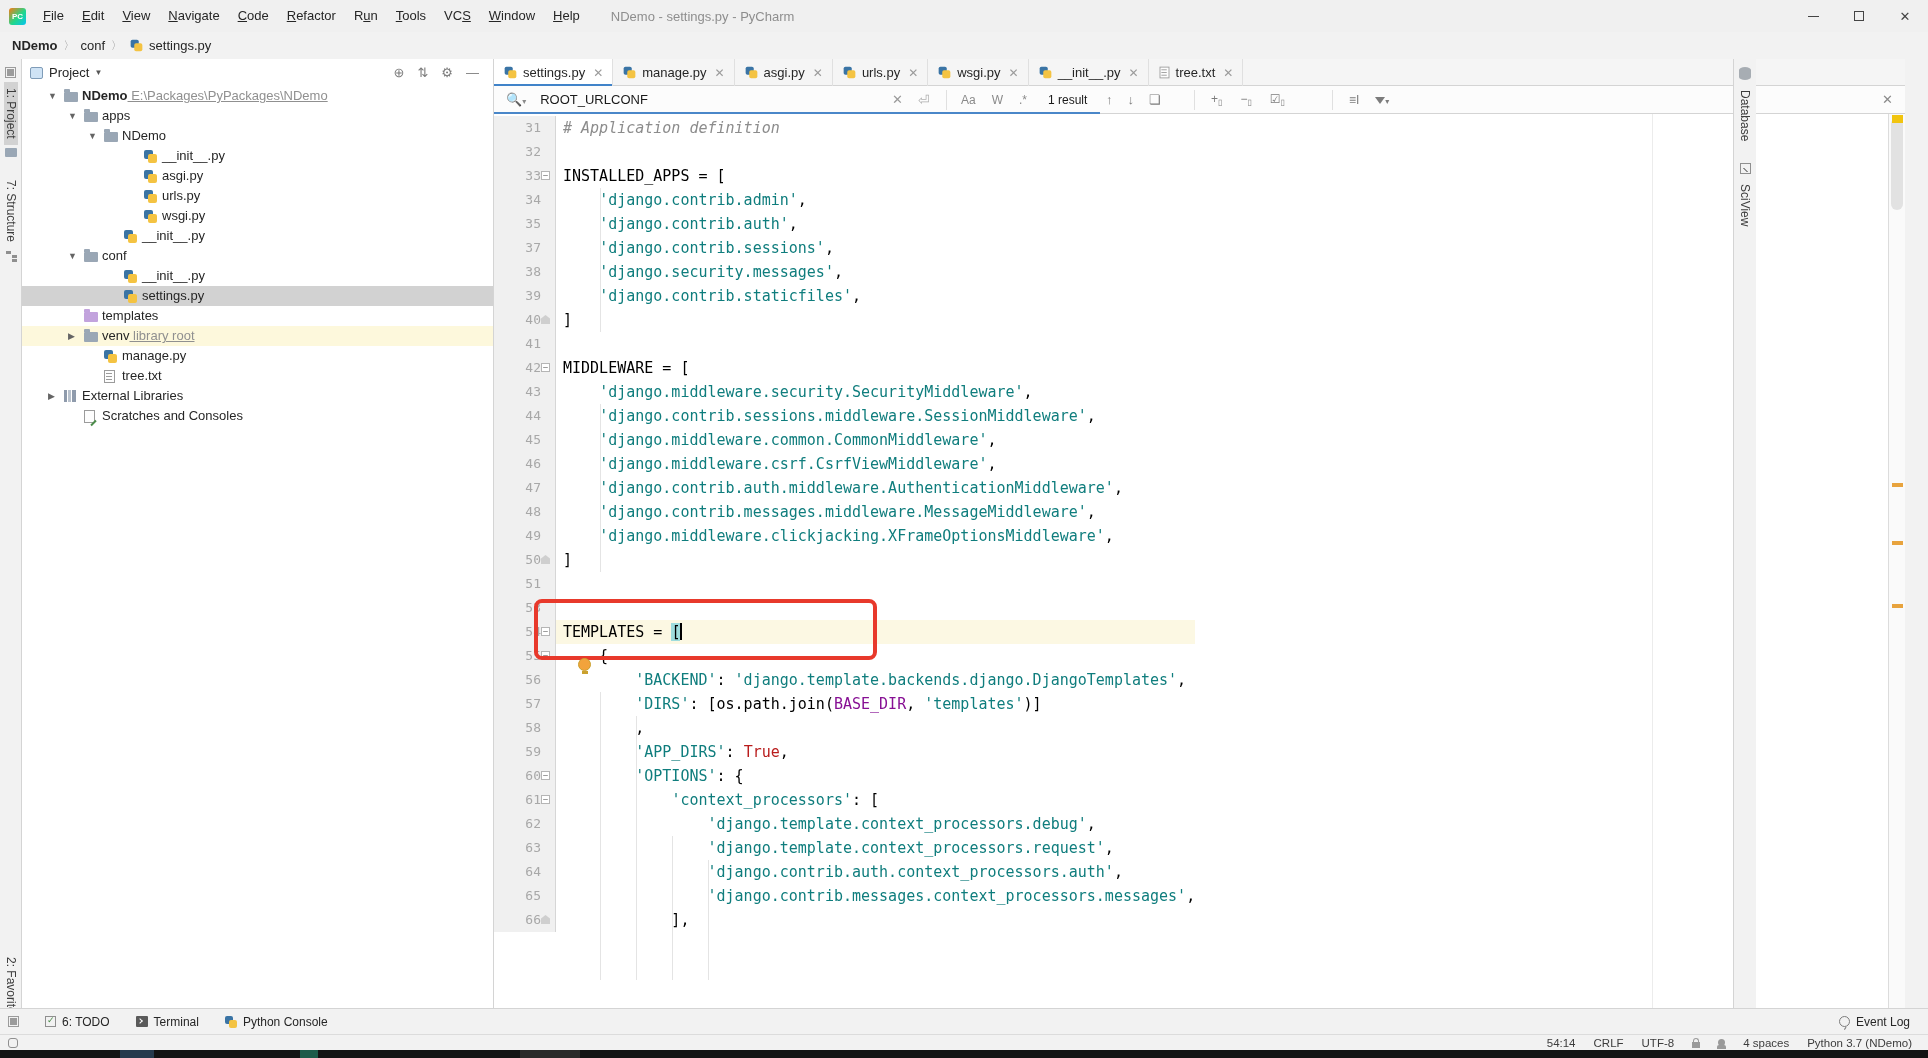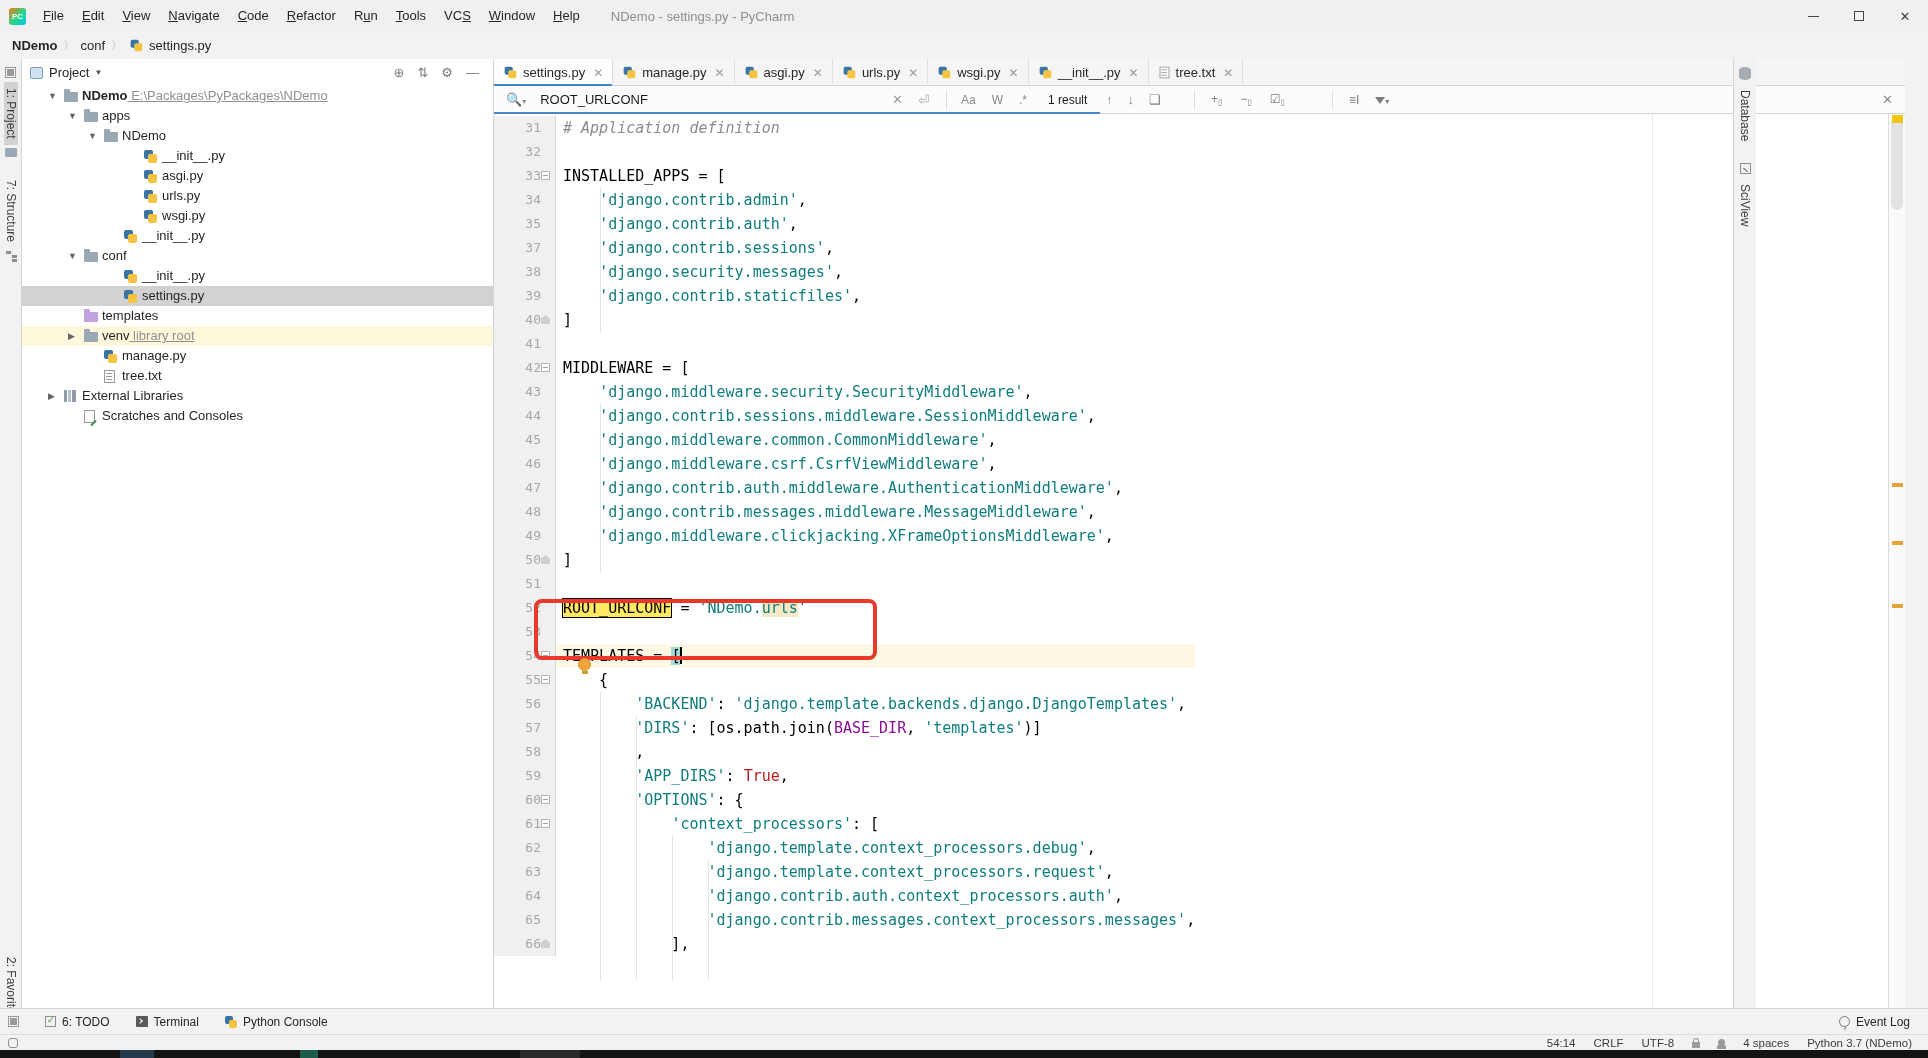--- a/index.html
+++ b/index.html
@@ -516,24 +516,20 @@
         </div>
         <div class="cl">
           <div class="gut">50<span class="fold end"></span></div>
           <div class="txt"><span class="pl">]</span></div>
         </div>
         <div class="cl">
           <div class="gut">51</div>
           <div class="txt"></div>
         </div>
         <div class="cl">
-          <div class="gut">52</div>
-          <div class="txt"><span class="pl hl-cur">ROOT_URLCONF</span><span class="pl"> = </span><span class="str">'NDemo.</span><span class="str hl-soft">urls</span><span class="str">'</span></div>
-        </div>
-        <div class="cl">
           <div class="gut">53</div>
           <div class="txt"></div>
         </div>
         <div class="cl current">
           <div class="gut">54<span class="fold">−</span></div>
           <div class="txt"><span class="pl">TEMPLATES = </span><span class="pl brk">[</span><span class="caret"></span></div>
         </div>
         <div class="cl">
           <div class="gut">55<span class="fold">−</span></div>
           <div class="txt"><span class="pl">    {</span></div>

